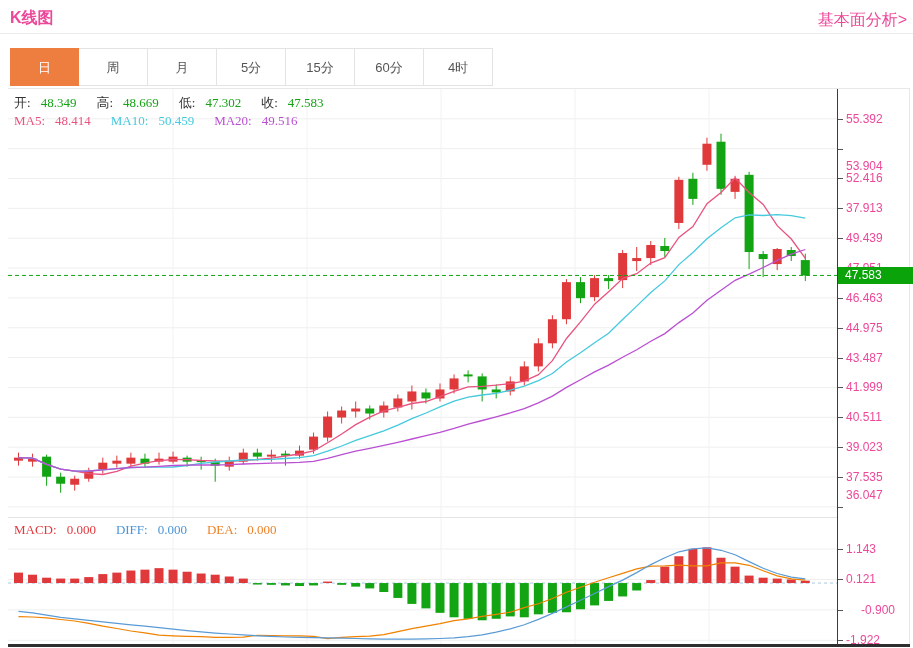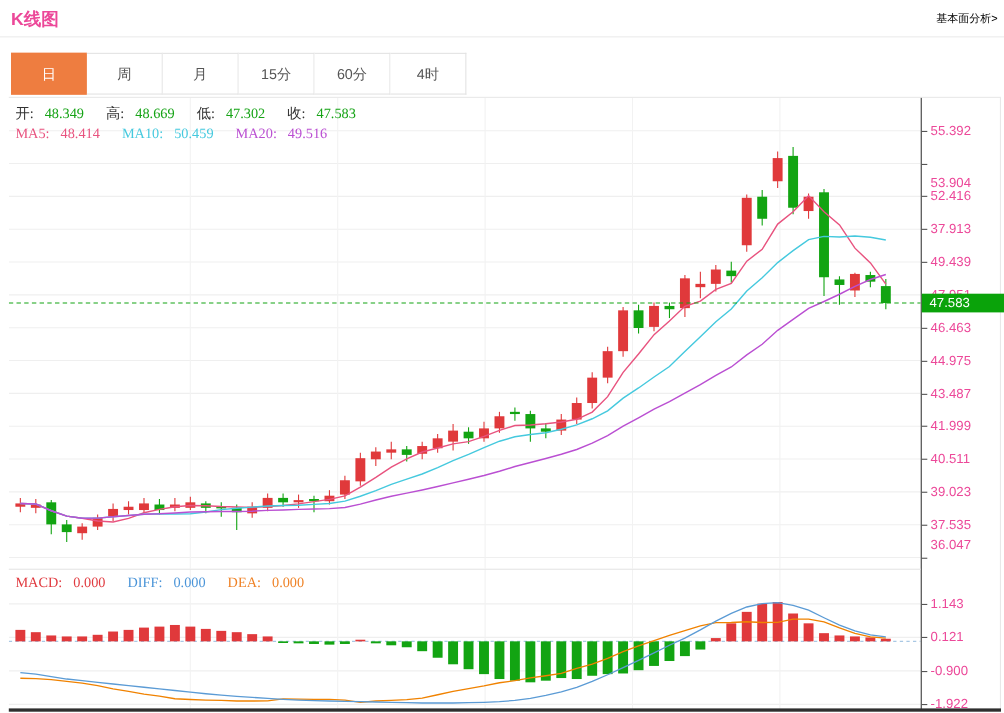--- a/index.html
+++ b/index.html
@@ -1,20 +1,20 @@
 <!DOCTYPE html>
 <html><head>
 <meta charset="utf-8">
 <style>
   html,body{margin:0;padding:0;background:#fff;}
   body{width:913px;height:648px;position:relative;overflow:hidden;
        font-family:"Liberation Sans","DejaVu Sans",sans-serif;color:#333;}
   .header{position:absolute;top:0;left:0;width:913px;height:33px;border-bottom:1px solid #ebebeb;}
   .title{position:absolute;top:8px;left:10px;font-size:16px;font-weight:bold;color:#ec4899;}
-  .fund-link{position:absolute;top:10px;right:6px;font-size:10px;color:#000000;text-decoration:none;cursor:pointer;}
+  .fund-link{position:absolute;top:10px;right:6px;font-size:16px;color:#ec4899;text-decoration:none;cursor:pointer;}
   .tabs{position:absolute;top:48px;left:10px;height:40px;display:flex;}
   .tab{width:69px;height:38px;line-height:38px;text-align:center;font-size:13px;color:#555;
        background:#fff;border:1px solid #e3e3e3;border-left:none;cursor:pointer;box-sizing:border-box;}
   .tab:first-child{border-left:1px solid #e3e3e3;}
   .tab.active{background:#ee7d40;color:#fff;border-color:#ee7d40;}
   .panel{position:absolute;top:88px;left:8px;width:902px;height:558px;border-top:1px solid #e8e8e8;}
   .axis-line{position:absolute;left:829px;top:0;width:1px;height:556px;background:#3c3c3c;}
   .right-border{position:absolute;left:901px;top:0;width:1px;height:556px;background:#e8e8e8;}
   .panel-divider{position:absolute;left:0;top:428px;width:829px;height:1px;background:#e5e5e5;}
   .bottom-bar{position:absolute;left:0;top:555px;width:902px;height:3px;background:#2e2e2e;}
@@ -33,20 +33,21 @@
 
 <div class="header">
   <div class="title">K线图</div>
   <a class="fund-link">基本面分析&gt;</a>
 </div>
 
 <div class="tabs">
     <div class="tab active">日</div>
     <div class="tab">周</div>
     <div class="tab">月</div>
+    <div class="tab">5分</div>
     <div class="tab">15分</div>
     <div class="tab">60分</div>
     <div class="tab">4时</div>
   </div>
 
 <div class="panel">
   <svg id="main-svg" width="829" height="428" style="top:0;">
       <g>
         <line x1="0" x2="829" y1="29.8" y2="29.8" stroke="#efefef"></line>
         <line x1="0" x2="829" y1="59.64927999999999" y2="59.64927999999999" stroke="#efefef"></line>
@@ -294,21 +295,21 @@
       <div class="ylab" style="top: 351.162px;">39.023</div>
       <div class="ytick" style="top: 388.011px;"></div>
       <div class="ylab" style="top: 381.011px;">37.535</div>
       <div class="ytick" style="top: 417.861px;"></div>
       <div class="ylab" style="top: 399px;">36.047</div>
       <div class="ytick" style="top: 460px;"></div>
       <div class="ylab" style="top: 453px;">1.143</div>
       <div class="ytick" style="top: 490.445px;"></div>
       <div class="ylab" style="top: 483.445px;">0.121</div>
       <div class="ytick" style="top: 520.861px;"></div>
-      <div class="ylab" style="top: 513.861px;">-0.900</div>
+      <div class="ylab" style="top: 513.861px; margin-left: 15px;">-0.900</div>
       <div class="ytick" style="top: 551.306px;"></div>
       <div class="ylab" style="top: 544.306px;">-1.922</div>
     </div>
   <div class="axis-line"></div>
   <div class="right-border"></div>
   <div class="panel-divider"></div>
   <div class="price-badge" id="price-badge" style="top: 178.449px;">47.583</div>
   <div class="bottom-bar"></div>
 </div>
 

